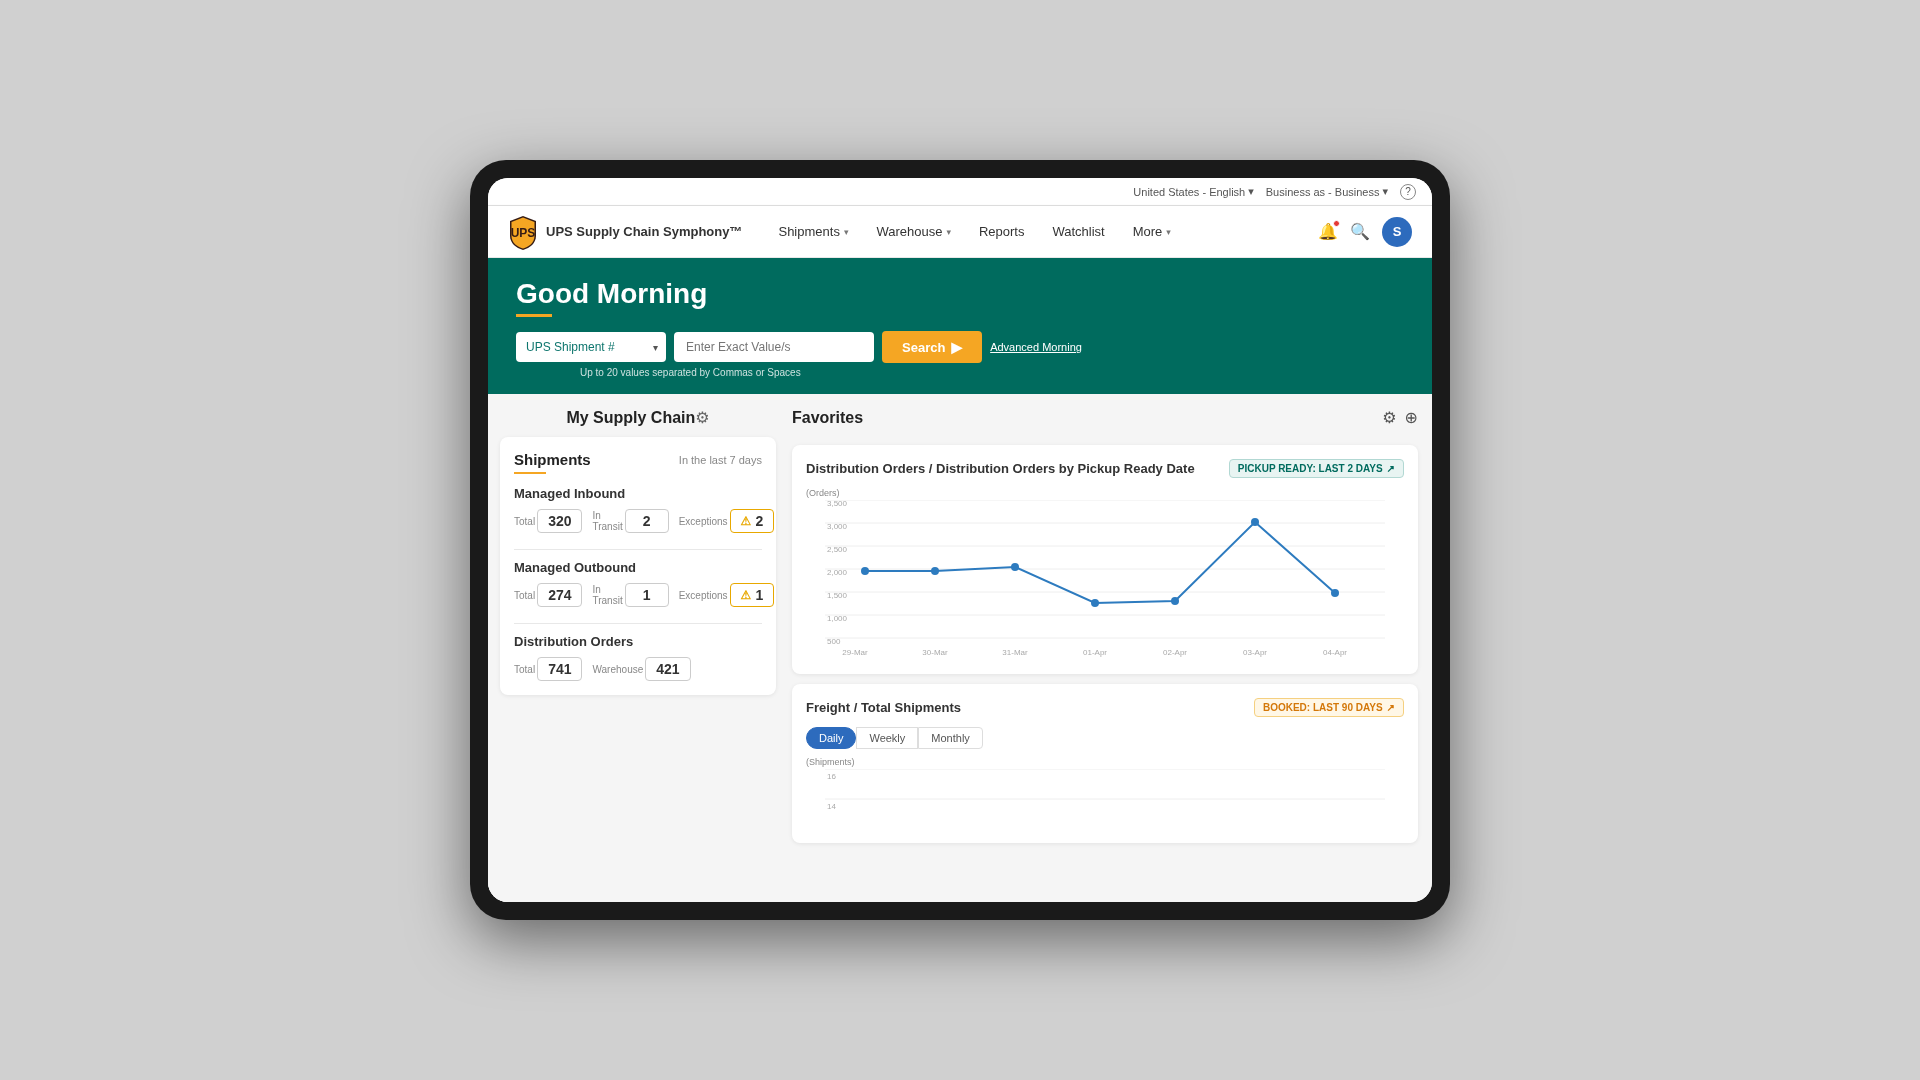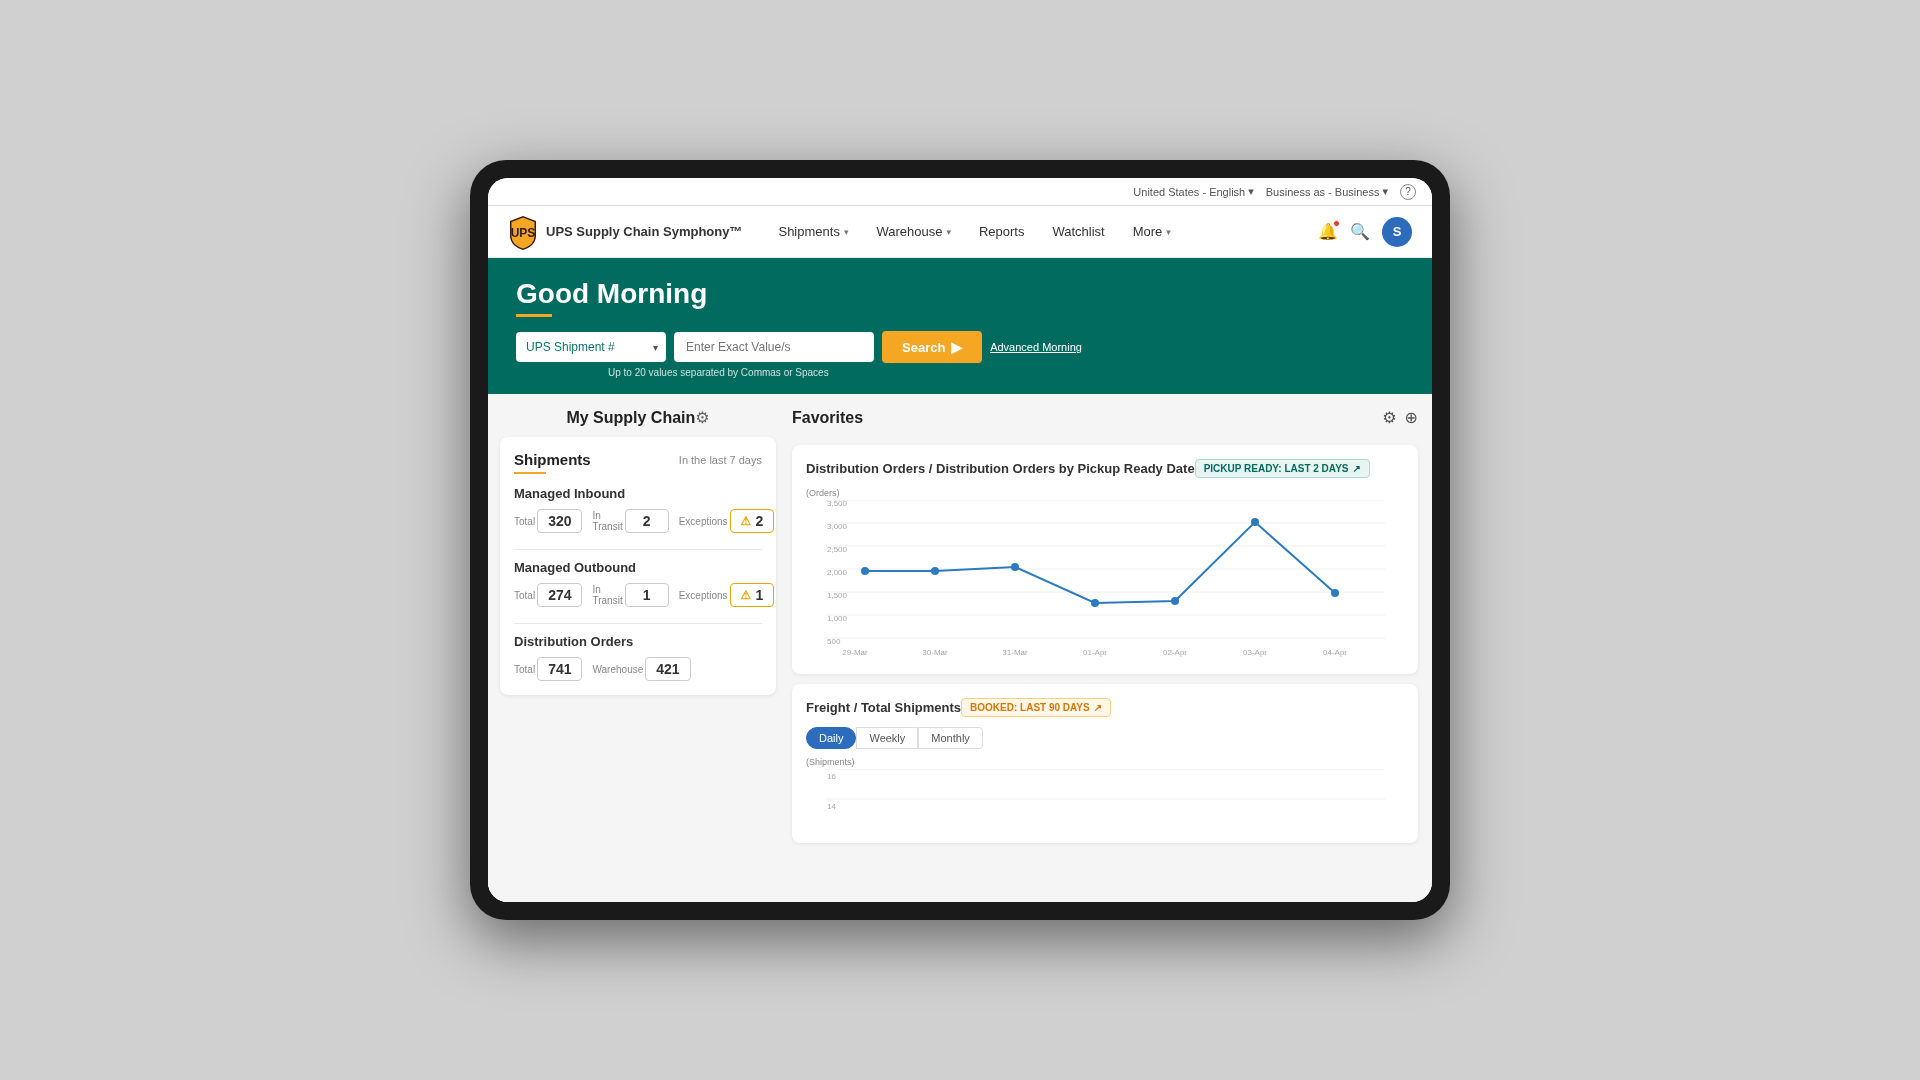--- a/index.html
+++ b/index.html
@@ -230,21 +230,21 @@
       text-decoration: underline;
       cursor: pointer;
       white-space: nowrap;
       line-height: 1.3;
       max-width: 60px;
     }
     .search-hint {
       font-size: 10px;
       color: rgba(255,255,255,0.8);
       margin-top: 4px;
-      margin-left: 92px;
+      margin-left: 64px;
     }
     
     .main-content {
       display: flex;
       flex: 1;
       overflow: hidden;
       background: #f5f5f5;
     }
     
     .left-panel {
@@ -375,21 +375,21 @@
     
     .chart-card {
       background: #fff;
       border-radius: 8px;
       padding: 14px;
       box-shadow: 0 1px 4px rgba(0,0,0,0.08);
     }
     .chart-card-header {
       display: flex;
       align-items: center;
-      justify-content: flex-start;
+      justify-content: space-between;
       margin-bottom: 10px;
     }
     .chart-card-title {
       font-size: 13px;
       font-weight: 600;
       color: #333;
     }
     .chart-badge {
       background: #e8f4f2;
       color: #006B5E;

